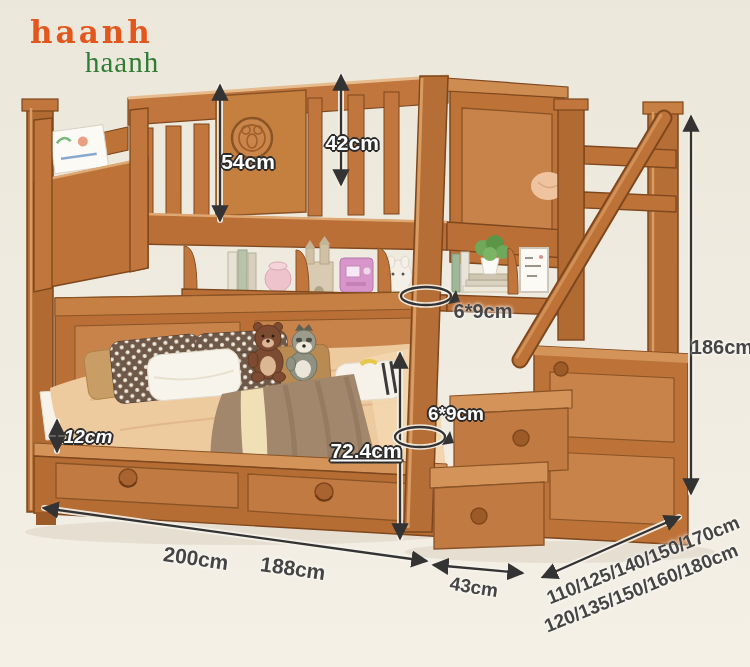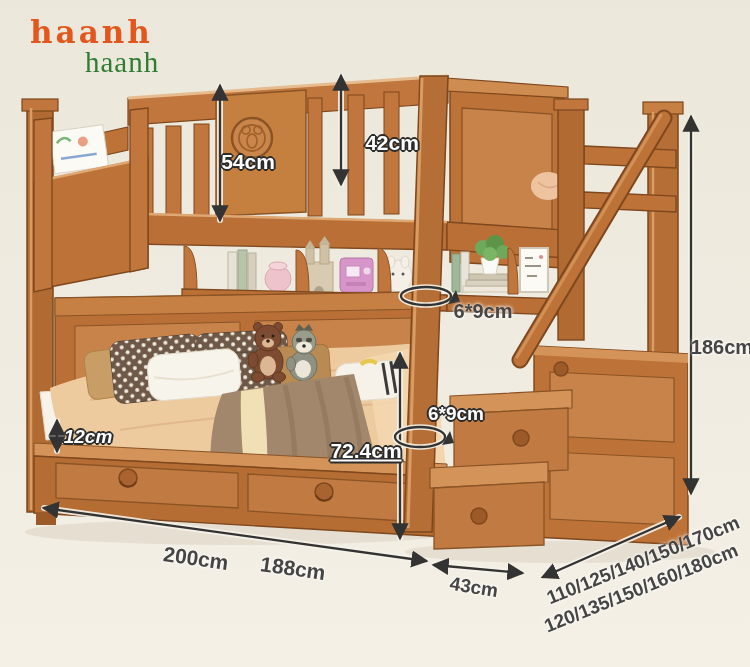--- a/index.html
+++ b/index.html
@@ -319,21 +319,21 @@
         <ellipse cx="420" cy="437" rx="25" ry="10" fill="none" stroke="#333" stroke-width="2.3"></ellipse>
         <path d="M450,431 L442,445 L454,443 Z" fill="#333"></path>
       </g>
     </g>
   </svg>
 
   <div class="brand-name">haanh</div>
   <div class="brand-sub">haanh</div>
 
   <div class="dim w" style="left:248px;top:161px;text-align:center;">54cm</div>
-  <div class="dim w" style="left:392px;top:142px;">42cm</div>
+  <div class="dim w" style="left:352px;top:142px;">42cm</div>
   <div class="dim d s20" style="left:483px;top:311px;">6*9cm</div>
   <div class="dim w s19" style="left:456px;top:413px;">6*9cm</div>
   <div class="dim w" style="left:366px;top:450px;text-decoration:underline;">72.4cm</div>
   <div class="dim w s19" style="left:88px;top:436px;font-style:italic;">12cm</div>
   <div class="dim d r8" style="left:196px;top:558px;">200cm</div>
   <div class="dim d r8" style="left:293px;top:568px;">188cm</div>
   <div class="dim d s19 r9" style="left:474px;top:587px;">43cm</div>
   <div class="dim d s20" style="left:722px;top:347px;">186cm</div>
   <div class="dim d s19 rn22" style="left:643px;top:560px;">110/125/140/150/170cm</div>
   <div class="dim d s19 rn22" style="left:641px;top:588px;">120/135/150/160/180cm</div>

